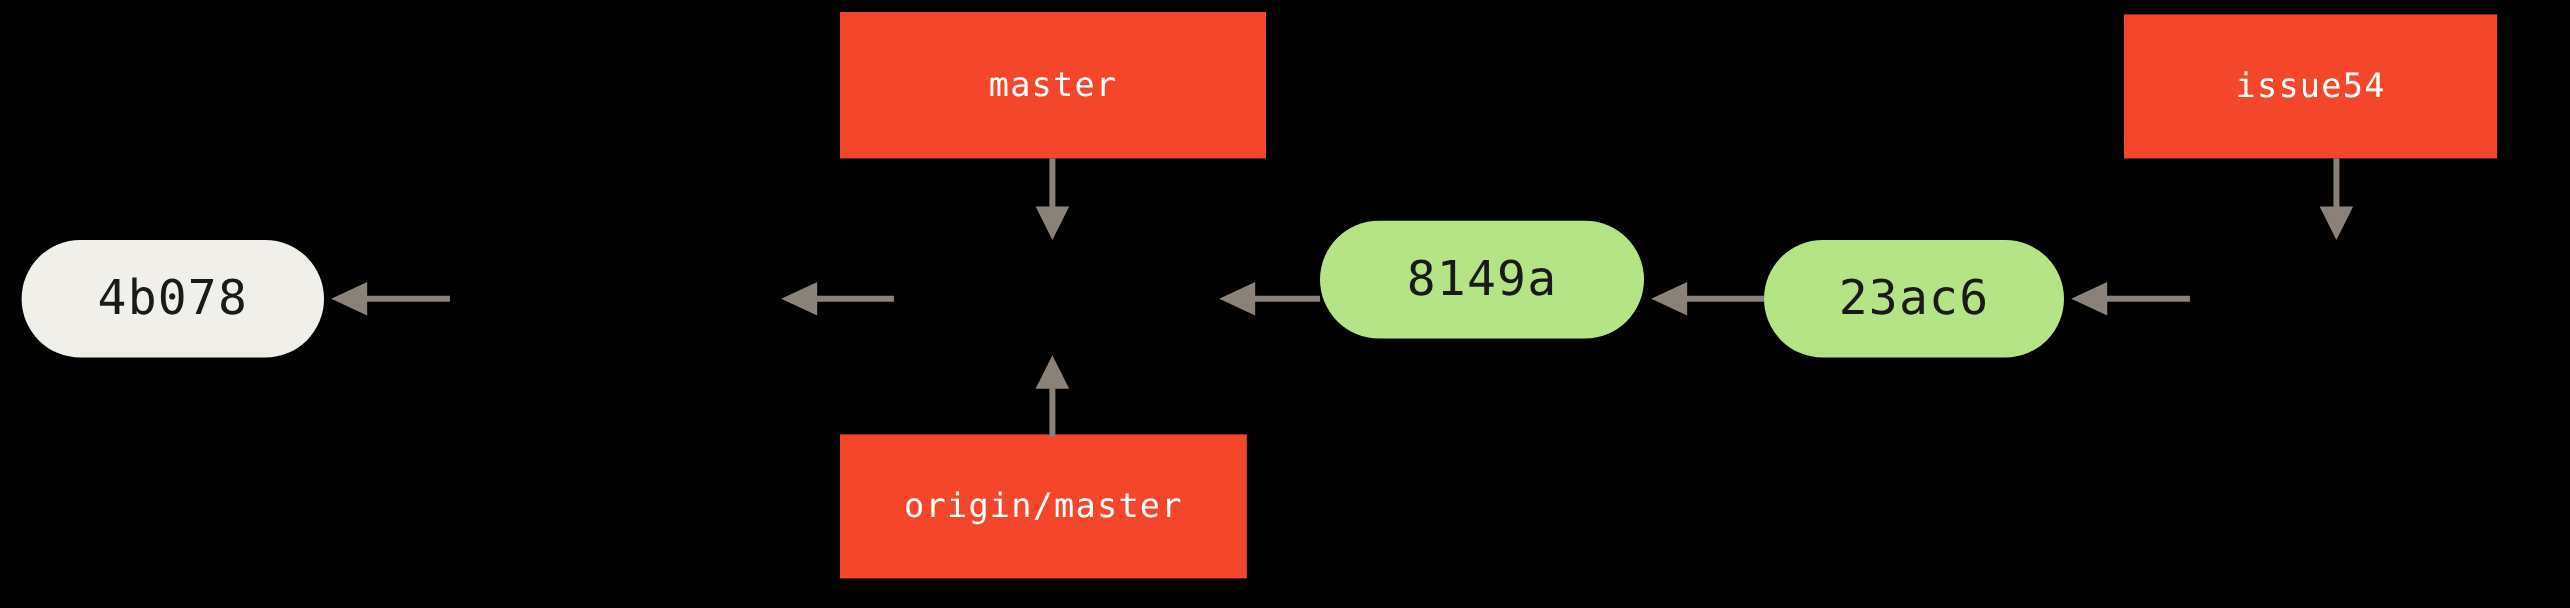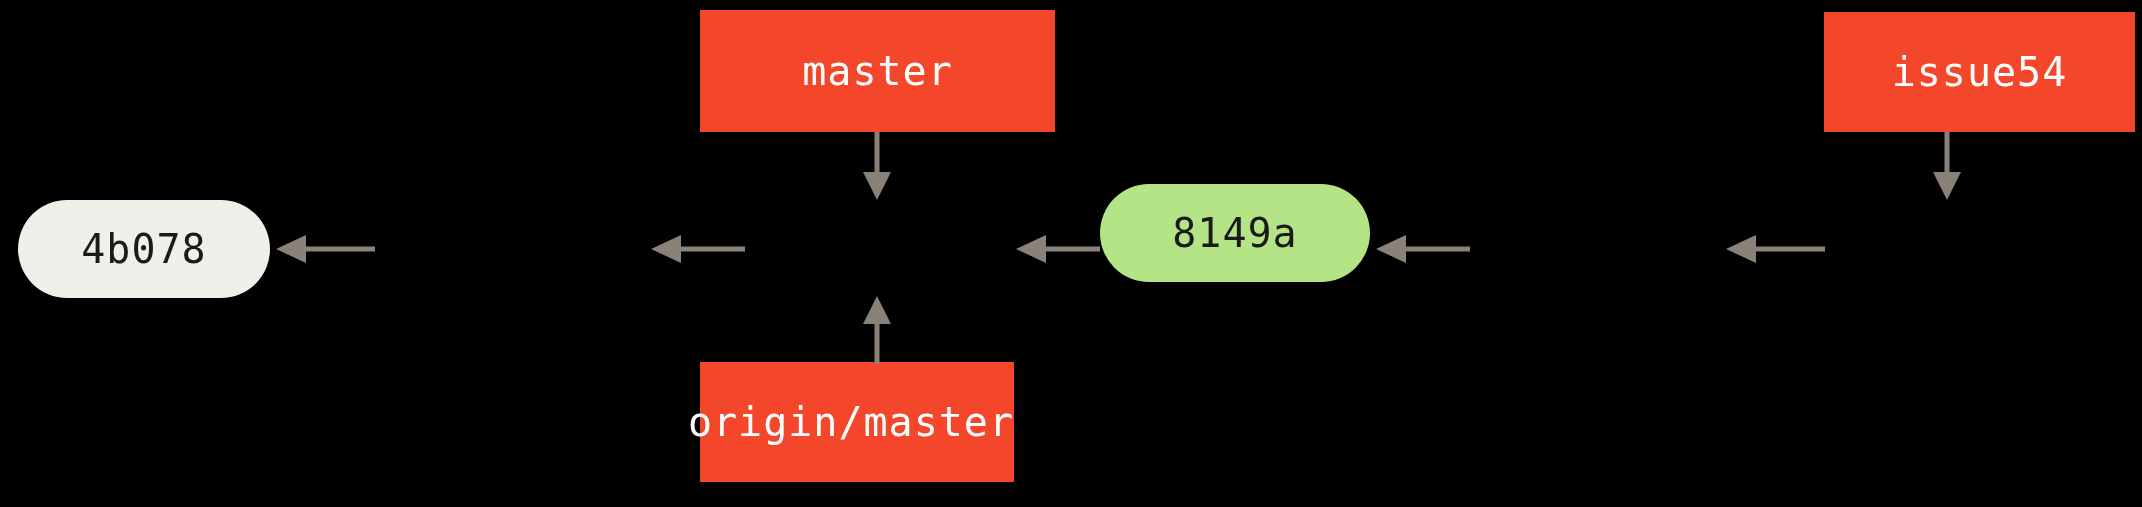--- a/index.html
+++ b/index.html
@@ -42,21 +42,21 @@
   .branch-box {
     position: absolute;
     background: #f4462a;
     display: flex;
     align-items: center;
     justify-content: center;
     box-sizing: border-box;
   }
   .branch-box .branch-label {
     font-family: "DejaVu Sans Mono", "Liberation Mono", monospace;
-    font-size: 40px;
+    font-size: 28px;
     letter-spacing: 1px;
     color: #ffffff;
     line-height: 1;
     white-space: nowrap;
   }
 
   
   .arrow-h {
     position: absolute;
     height: 46px;
@@ -70,25 +70,25 @@
 </style>
 </head>
 <body>
 
 <div id="canvas">
 
   <div class="branch-box" style="left:700px; top:10px; width:355px; height:122px;">
     <span class="branch-label">master</span>
   </div>
 
-  <div class="branch-box" style="left:700px; top:362px; width:314px; height:120px;justify-content:flex-end;">
+  <div class="branch-box" style="left:700px; top:362px; width:339px; height:120px;">
     <span class="branch-label">origin/master</span>
   </div>
 
-  <div class="branch-box" style="left:1824px; top:12px; width:311px; height:120px;">
+  <div class="branch-box" style="left:1770px; top:12px; width:311px; height:120px;">
     <span class="branch-label">issue54</span>
   </div>
 
   <div class="arrow-v" style="left:854px; top:132px; height:70px;">
     <svg width="46" height="70" viewBox="0 0 46 70">
       <line x1="23" y1="0" x2="23" y2="42" stroke="#8a8178" stroke-width="5"></line>
       <polygon points="9,40 37,40 23,68" fill="#8a8178"></polygon>
     </svg>
   </div>
 
@@ -144,15 +144,18 @@
   <div class="commit-node pale" style="left:18px; top:200px; width:252px;">
     <span class="commit-label">4b078</span>
   </div>
 
 
 
   <div class="commit-node green" style="left:1100px; top:184px; width:270px;">
     <span class="commit-label">8149a</span>
   </div>
 
+  <div class="commit-node green" style="left:1470px; top:200px; width:250px;">
+    <span class="commit-label">23ac6</span>
+  </div>
 
 
 </div>
 
 </body></html>

